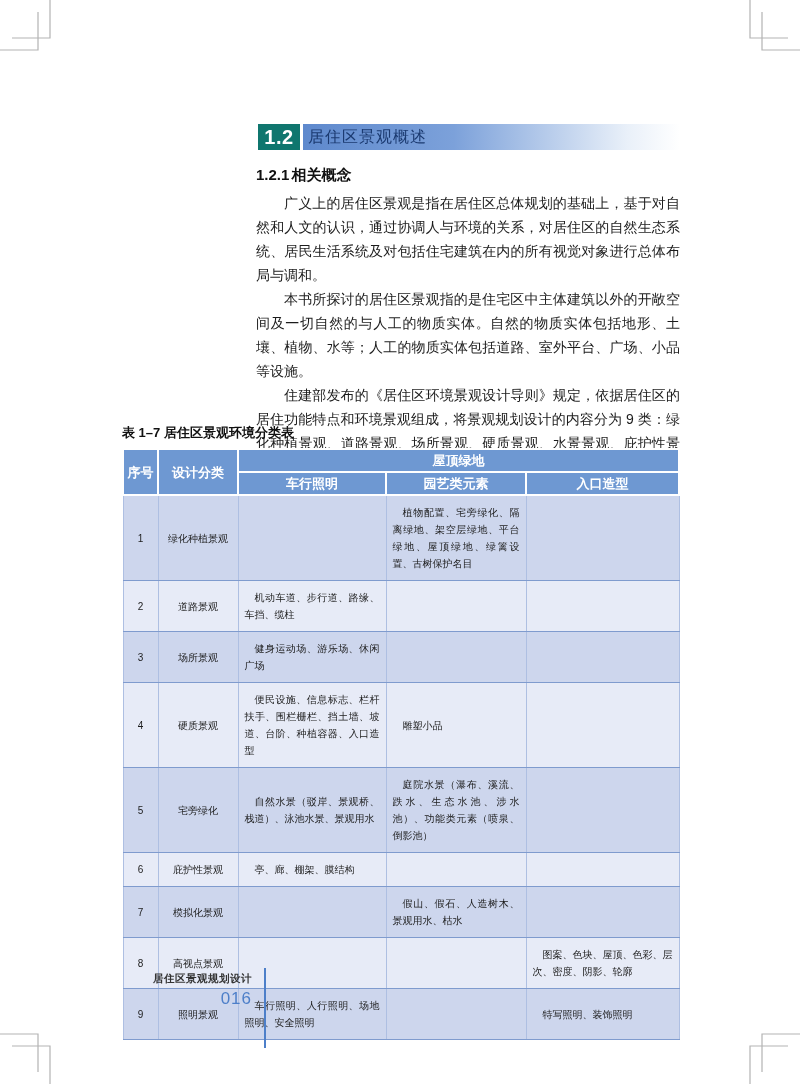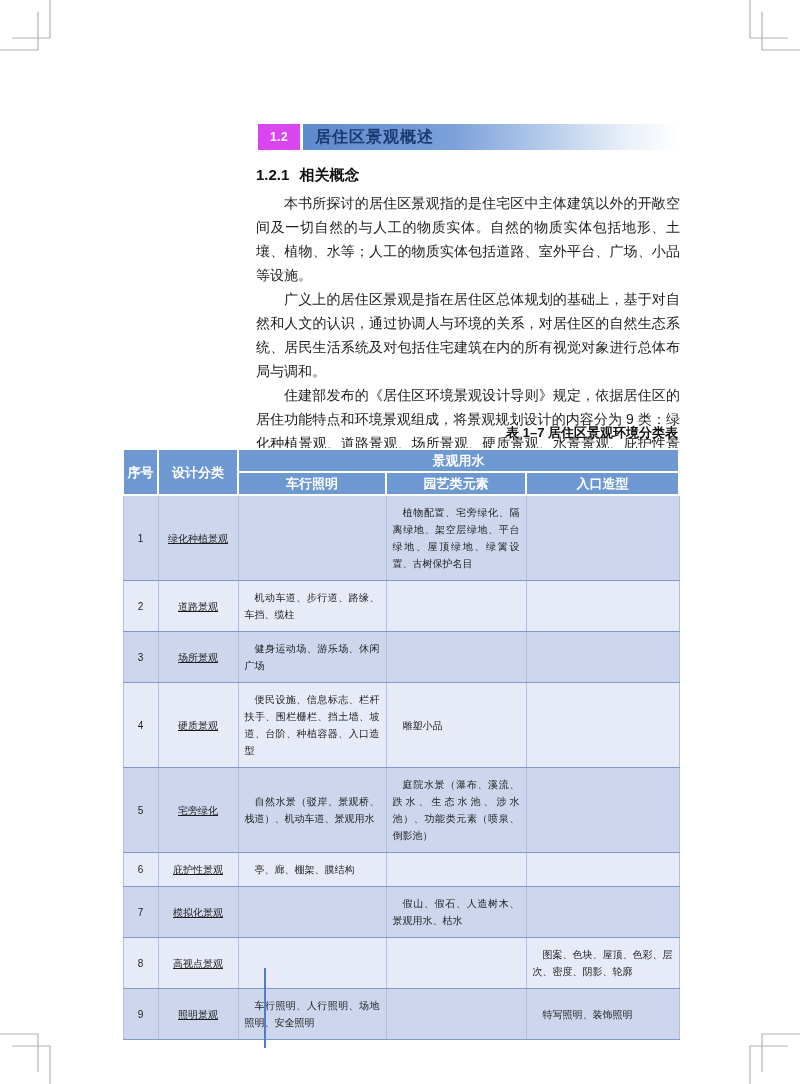--- a/index.html
+++ b/index.html
@@ -26,65 +26,65 @@
   .main-col {
     position: absolute;
     left: 256px;
     top: 124px;
     width: 424px;
   }
 
   .sec-header { display: flex; align-items: stretch; height: 26px; margin-left: 2px; }
   .sec-num-box {
     width: 42px; flex: 0 0 42px;
-    background: #d946ef;
+    background: #0f766e;
     color: #ffffff;
     font-weight: bold;
-    font-size: 12px;
+    font-size: 20px;
     display: flex; align-items: center; justify-content: center;
     letter-spacing: 0.5px;
   }
   .sec-band {
     flex: 1;
     margin-left: 3px;
     background: linear-gradient(90deg, #5e89cd 0%, #7ca1da 40%, #e9f0f9 86%, #ffffff 100%);
     color: #1b3a70;
-    font-weight: bold;
+    font-weight: normal;
     font-size: 16px;
     line-height: 26px;
-    padding-left: 12px;
+    padding-left: 5px;
     letter-spacing: 1px;
   }
 
   .subsec-title {
     margin-top: 16px;
     margin-bottom: 6px;
     font-size: 15px;
     font-weight: bold;
     color: #111111;
   }
-  .subsec-title .num { margin-right: 10px; }
+  .subsec-title .num { margin-right: 2px; }
 
   .para {
     font-size: 14px;
     line-height: 24px;
     text-align: justify;
     text-indent: 2em;
     color: #1c1c1c;
   }
 
   
   .table-wrap {
     position: absolute;
     left: 122px;
     top: 424px;
     width: 556px;
   }
   .tbl-caption {
-    text-align: right;
+    text-align: left;
     font-size: 13px;
     font-weight: 600;
     color: #111111;
     margin-bottom: 6px;
   }
   table.cls {
     width: 556px;
     border-collapse: collapse;
     table-layout: fixed;
   }
@@ -110,21 +110,21 @@
     padding: 8px 6px;
     border: 1px solid #aebfe2;
     border-top: 1px solid #7f9bce;
     border-bottom: 1px solid #7f9bce;
     vertical-align: middle;
     color: #1c1c1c;
   }
   tr.shade-a td { background: #cdd6ed; }
   tr.shade-b td { background: #e7ebf7; }
   td.cell-num { text-align: center; }
-  td.cell-cat { text-align: center; text-decoration: underline; }
+  td.cell-cat { text-align: center; }
   td.cell-el { text-align: left; text-indent: 1em; text-align: justify; }
 
   
   .footer-text {
     position: absolute;
     left: 0;
     top: 972px;
     width: 252px;
     text-align: right;
   }
@@ -174,43 +174,43 @@
   <div class="main-col">
 
     <div class="sec-header">
       <div class="sec-num-box">1.2</div>
       <div class="sec-band">居住区景观概述</div>
     </div>
 
     <div class="subsec-title">
       <span class="num">1.2.1</span><span>相关概念</span>
     </div>
+    <p class="para">广义上的居住区景观是指在居住区总体规划的基础上，基于对自然和人文的认识，通过协调人与环境的关系，对居住区的自然生态系统、居民生活系统及对包括住宅建筑在内的所有视觉对象进行总体布局与调和。</p>
     <p class="para">本书所探讨的居住区景观指的是住宅区中主体建筑以外的开敞空间及一切自然的与人工的物质实体。自然的物质实体包括地形、土壤、植物、水等；人工的物质实体包括道路、室外平台、广场、小品等设施。</p>
-    <p class="para">广义上的居住区景观是指在居住区总体规划的基础上，基于对自然和人文的认识，通过协调人与环境的关系，对居住区的自然生态系统、居民生活系统及对包括住宅建筑在内的所有视觉对象进行总体布局与调和。</p>
 
     <p class="para">住建部发布的《居住区环境景观设计导则》规定，依据居住区的居住功能特点和环境景观组成，将景观规划设计的内容分为 9 类：绿化种植景观、道路景观、场所景观、硬质景观、水景景观、庇护性景观、模拟化景观、高视点景观、照明景观，这 9 类景观分属于功能类、园艺类、表象类 3 大元素 ( 表 1–7)。</p>
 
   </div>
 
   <div class="table-wrap">
     <div class="tbl-caption">表 1–7 居住区景观环境分类表</div>
 
     <table class="cls">
       <colgroup>
           <col class="c1">
           <col class="c2">
           <col class="c3">
           <col class="c4">
           <col class="c5">
         </colgroup>
       <thead>
         <tr>
           <th rowspan="2">序号</th>
           <th rowspan="2">设计分类</th>
-          <th colspan="3">景观用水</th>
+          <th colspan="3">屋顶绿地</th>
         </tr>
         <tr>
           <th>车行照明</th>
           <th>园艺类元素</th>
           <th>入口造型</th>
         </tr>
       </thead>
       <tbody>
         <tr class="shade-a">
           <td class="cell-num">1</td>
@@ -236,21 +236,21 @@
         <tr class="shade-b">
           <td class="cell-num">4</td>
           <td class="cell-cat">硬质景观</td>
           <td class="cell-el">便民设施、信息标志、栏杆扶手、围栏栅栏、挡土墙、坡道、台阶、种植容器、入口造型</td>
           <td class="cell-el">雕塑小品</td>
           <td class="cell-el"></td>
         </tr>
         <tr class="shade-a">
           <td class="cell-num">5</td>
           <td class="cell-cat">宅旁绿化</td>
-          <td class="cell-el">自然水景（驳岸、景观桥、栈道）、机动车道、景观用水</td>
+          <td class="cell-el">自然水景（驳岸、景观桥、栈道）、泳池水景、景观用水</td>
           <td class="cell-el">庭院水景（瀑布、溪流、跌水、生态水池、涉水池）、功能类元素（喷泉、倒影池）</td>
           <td class="cell-el"></td>
         </tr>
         <tr class="shade-b">
           <td class="cell-num">6</td>
           <td class="cell-cat">庇护性景观</td>
           <td class="cell-el">亭、廊、棚架、膜结构</td>
           <td class="cell-el"></td>
           <td class="cell-el"></td>
         </tr>
@@ -273,15 +273,19 @@
           <td class="cell-cat">照明景观</td>
           <td class="cell-el">车行照明、人行照明、场地照明、安全照明</td>
           <td class="cell-el"></td>
           <td class="cell-el">特写照明、装饰照明</td>
         </tr>
       </tbody>
     </table>
 
   </div>
 
+  <div class="footer-text">
+    <div class="footer-book">居住区景观规划设计</div>
+    <div class="footer-page">016</div>
+  </div>
   <div class="footer-rule"></div>
 
 </div>
 
 </body></html>

